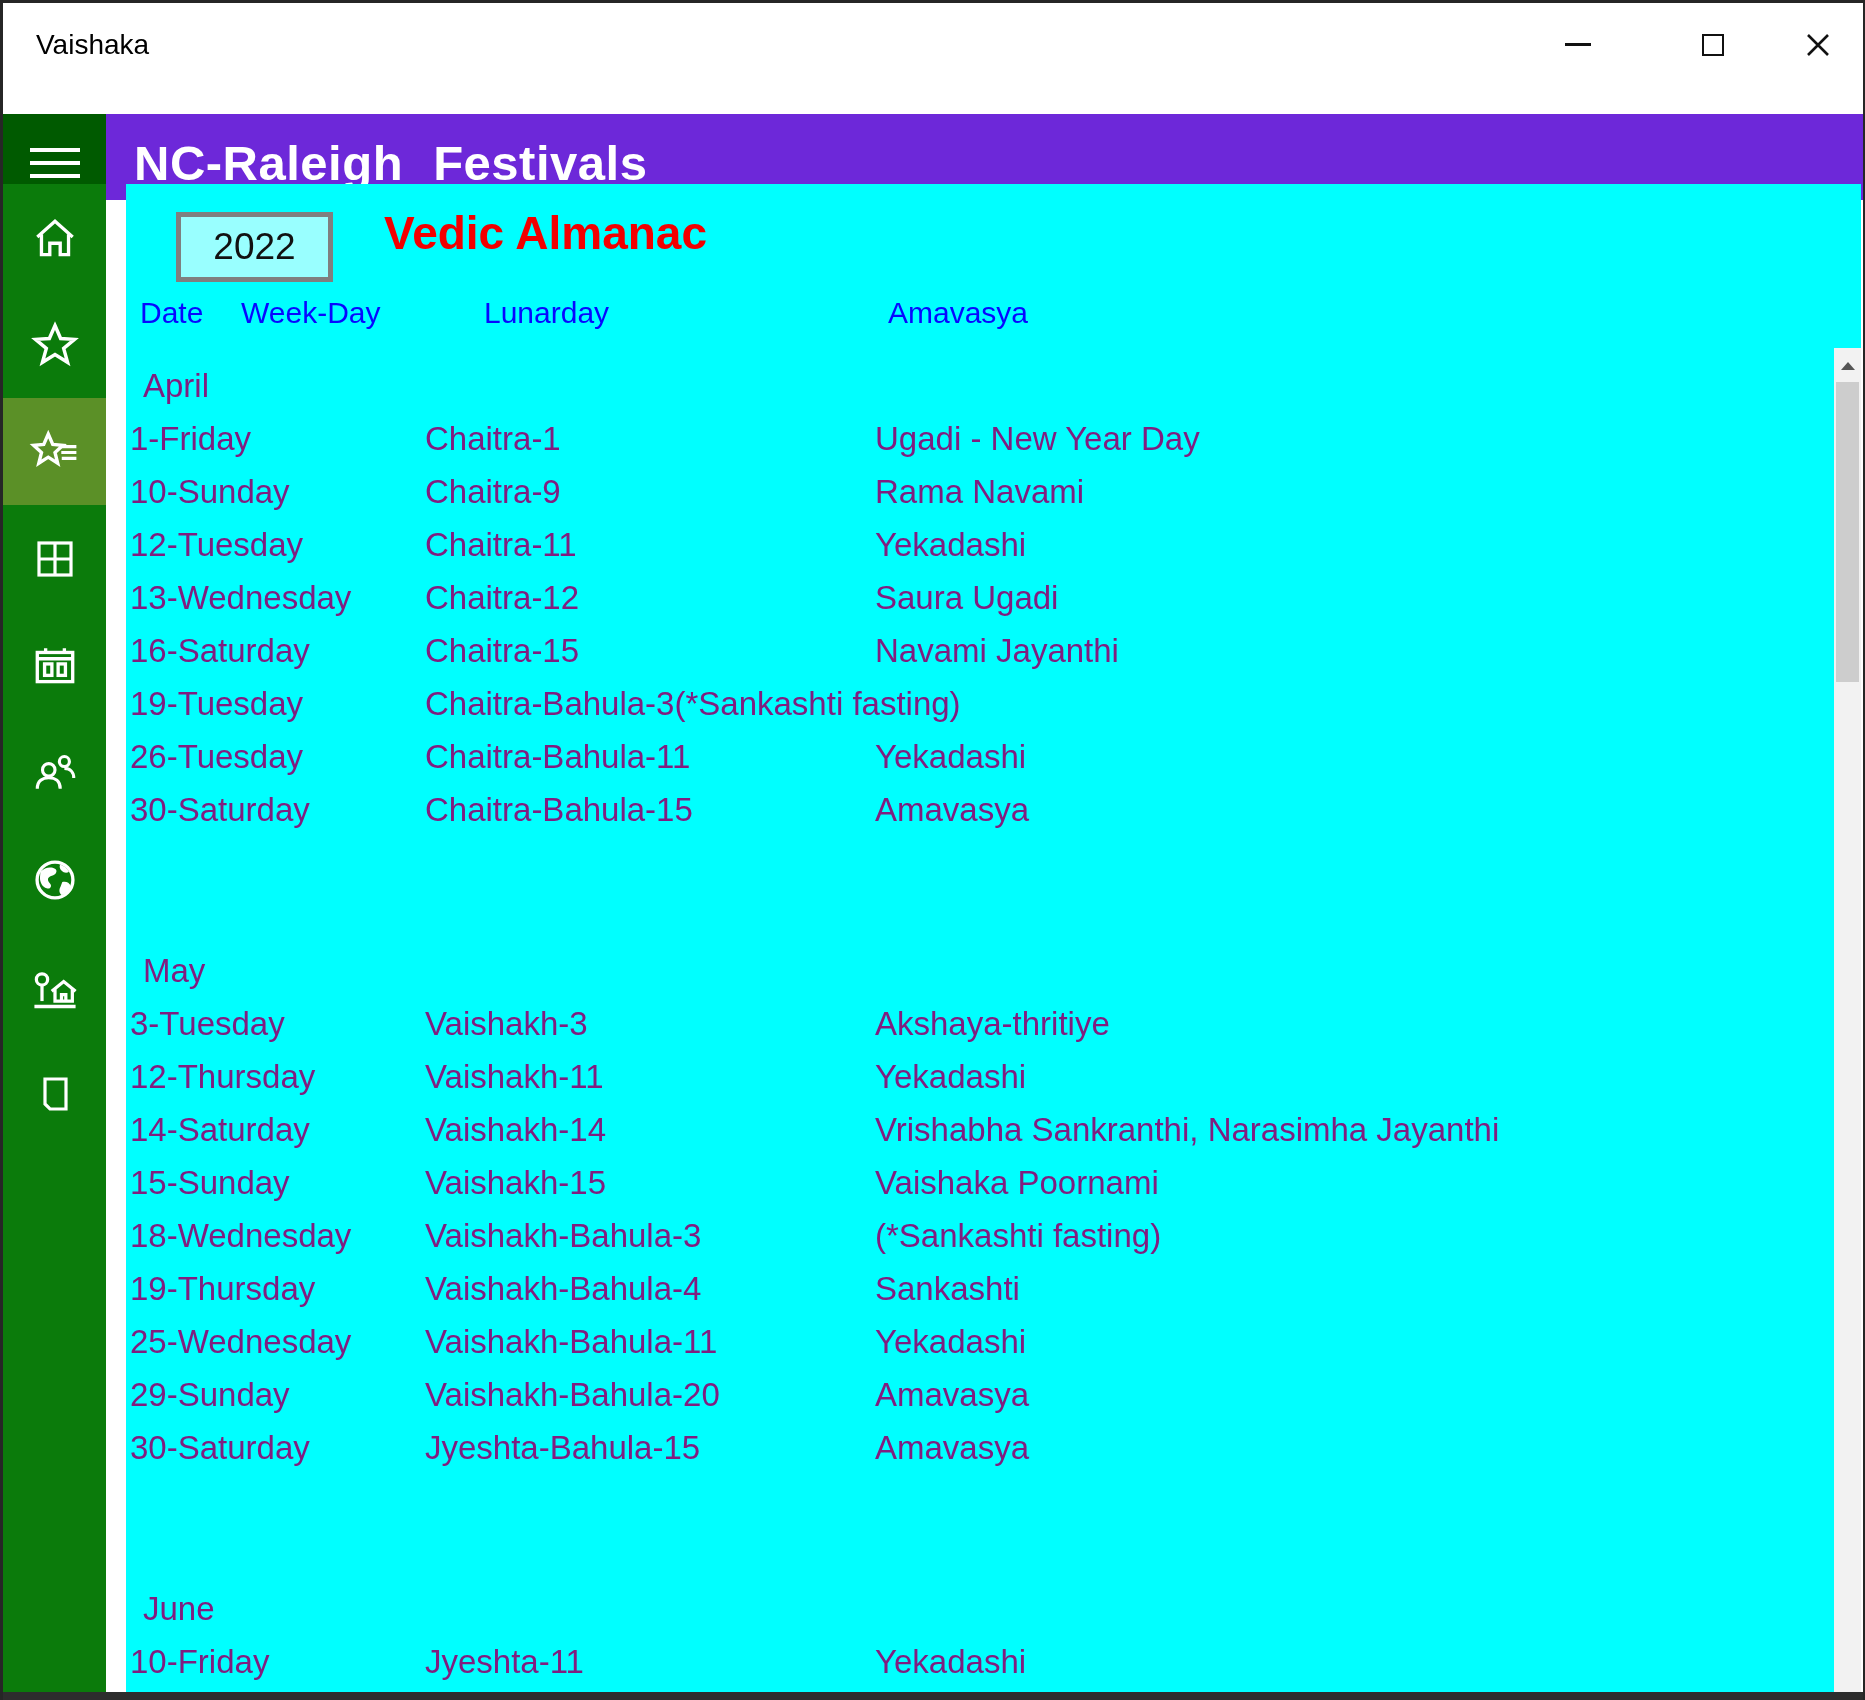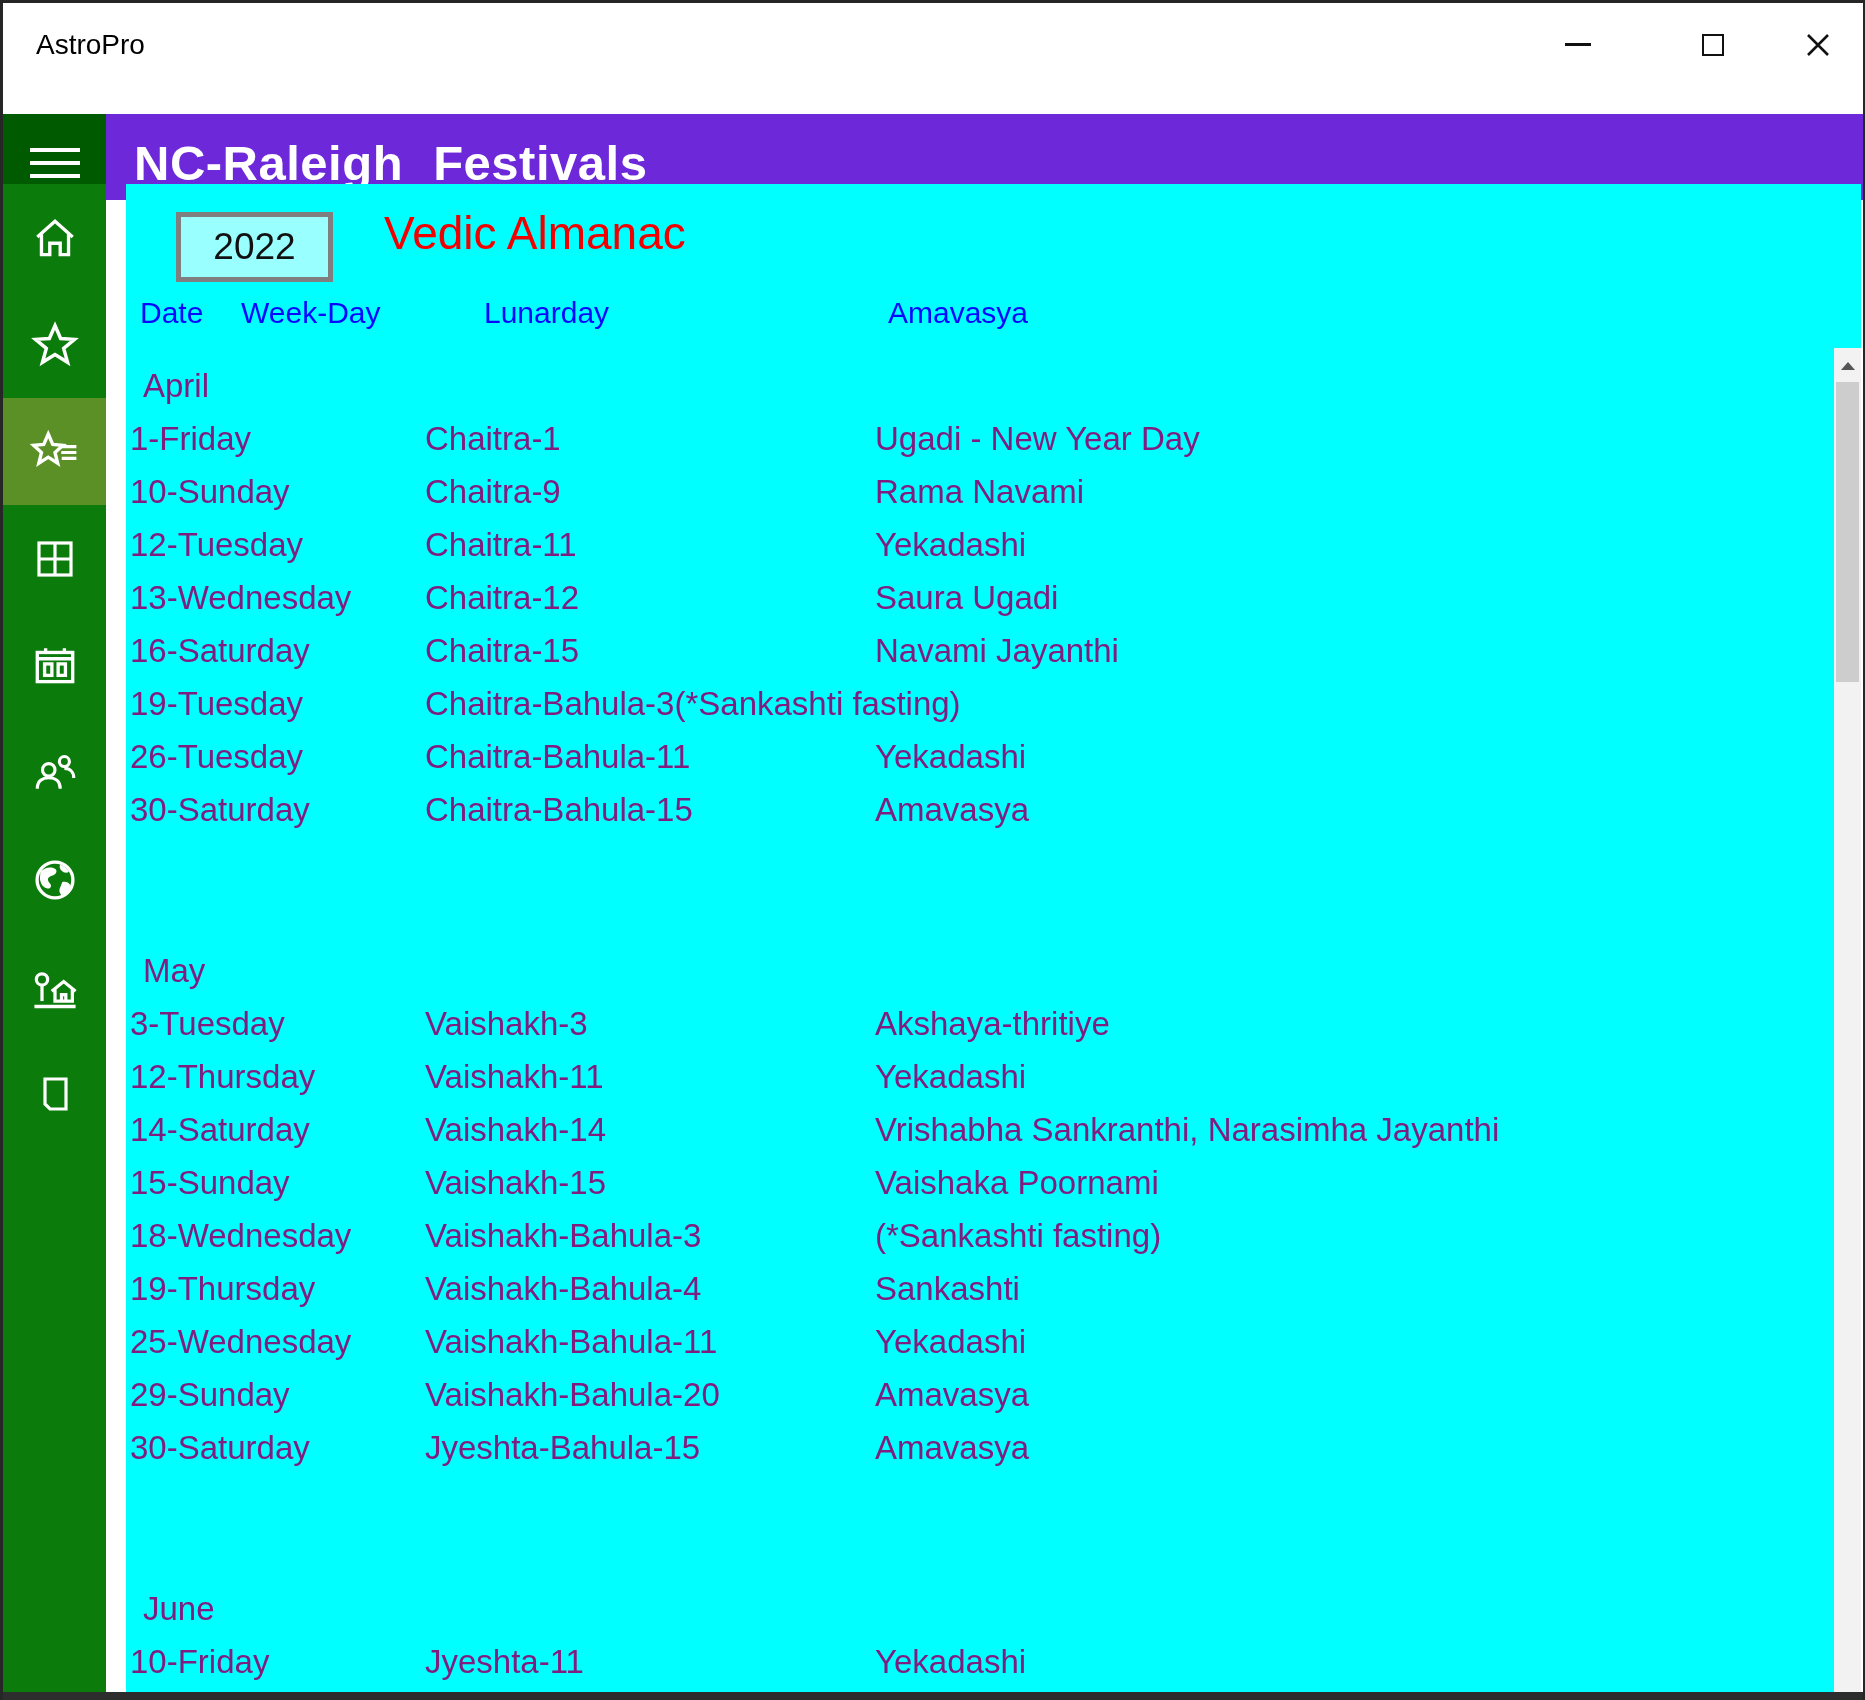--- a/index.html
+++ b/index.html
@@ -30,21 +30,21 @@
   .sidebar{position:absolute;left:0;top:181px;width:103px;bottom:8px;background:#0b7b0b;}
   .side-item{width:103px;height:107px;display:flex;align-items:center;justify-content:center;cursor:pointer;}
   .side-item.selected{background:#5b9027;}
   .side-item svg{display:block;}
 
   
   .content{position:absolute;left:103px;top:181px;right:2px;bottom:8px;background:#00ffff;overflow:hidden;margin-left:20px;}
   .year-box{position:absolute;left:50px;top:28px;width:157px;height:70px;box-sizing:border-box;
     border:5px solid #7f7f7f;background:#99ffff;color:#111;font-size:37px;text-align:center;
     font-family:"Liberation Sans","DejaVu Sans",sans-serif;padding:0;outline:none;}
-  .almanac-title{position:absolute;left:258px;top:22px;font-size:46px;font-weight:normal;color:#f20000;}
+  .almanac-title{position:absolute;left:258px;top:22px;font-size:46px;font-weight:bold;color:#f20000;}
   .table-header{position:absolute;left:0;top:112px;right:27px;height:40px;font-size:30px;font-weight:normal;color:#0808ff;}
   .table-header span{position:absolute;white-space:nowrap;}
   .h-date{left:14px;}
   .h-week{left:115px;}
   .h-lunar{left:358px;}
   .h-fest{left:762px;}
 
   .table-body{position:absolute;left:0;top:175px;right:27px;bottom:0;overflow:hidden;}
   .month-section{position:relative;}
   .month-section + .month-section{margin-top:108px;}
@@ -63,21 +63,21 @@
 
   
   .bottom-edge{position:absolute;left:0;right:0;bottom:0;height:8px;background:#2d2d2d;z-index:50;}
 </style>
 </head>
 <body>
 
 <div class="window">
 
   <div class="titlebar">
-    <div class="titlebar-title">AstroPro</div>
+    <div class="titlebar-title">Vaishaka</div>
     <div class="win-btn btn-min">
         <div class="glyph-min"></div>
       </div>
     <div class="win-btn btn-max">
         <div class="glyph-max"></div>
       </div>
     <div class="win-btn btn-close">
       <svg width="26" height="26" viewBox="0 0 26 26">
           <path d="M3 3 L23 23 M23 3 L3 23" stroke="#111" stroke-width="2.6"></path>
         </svg>

